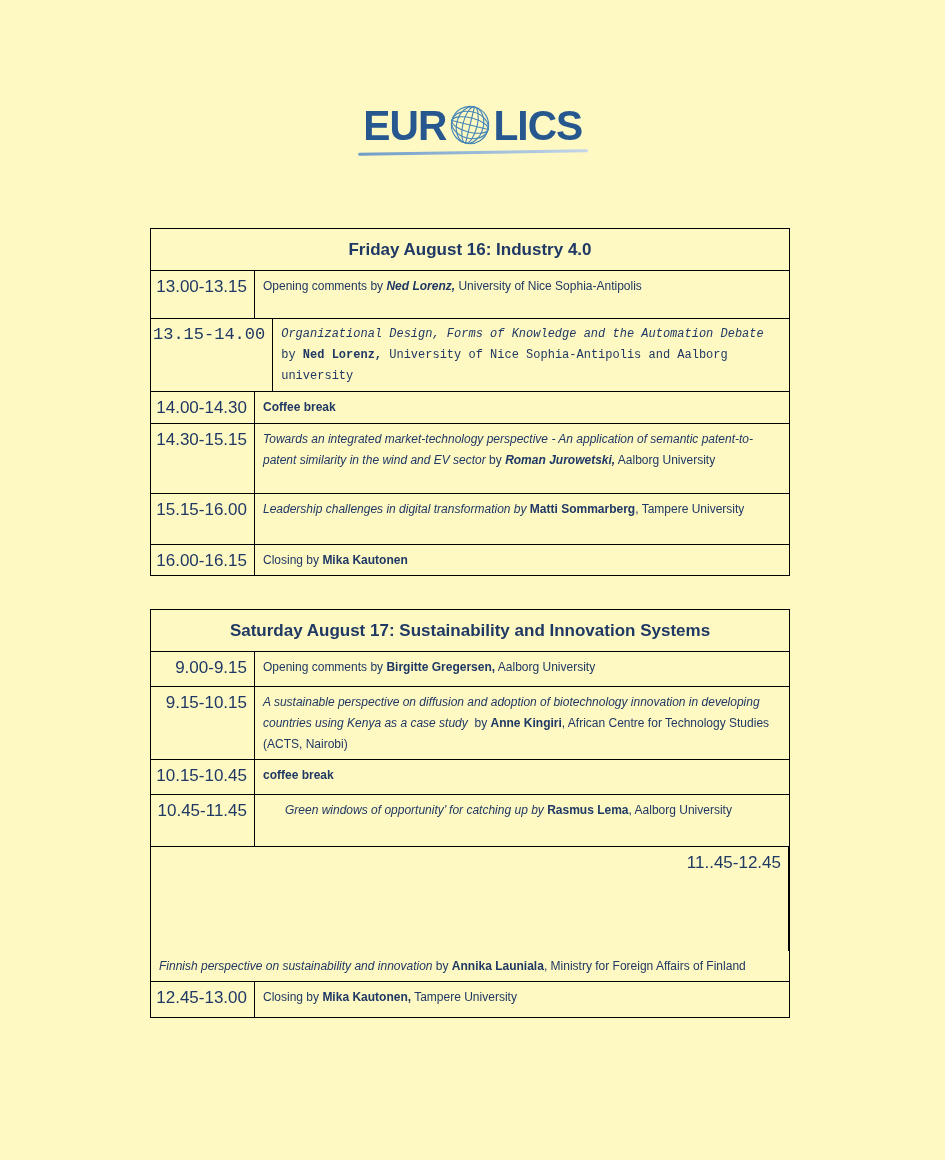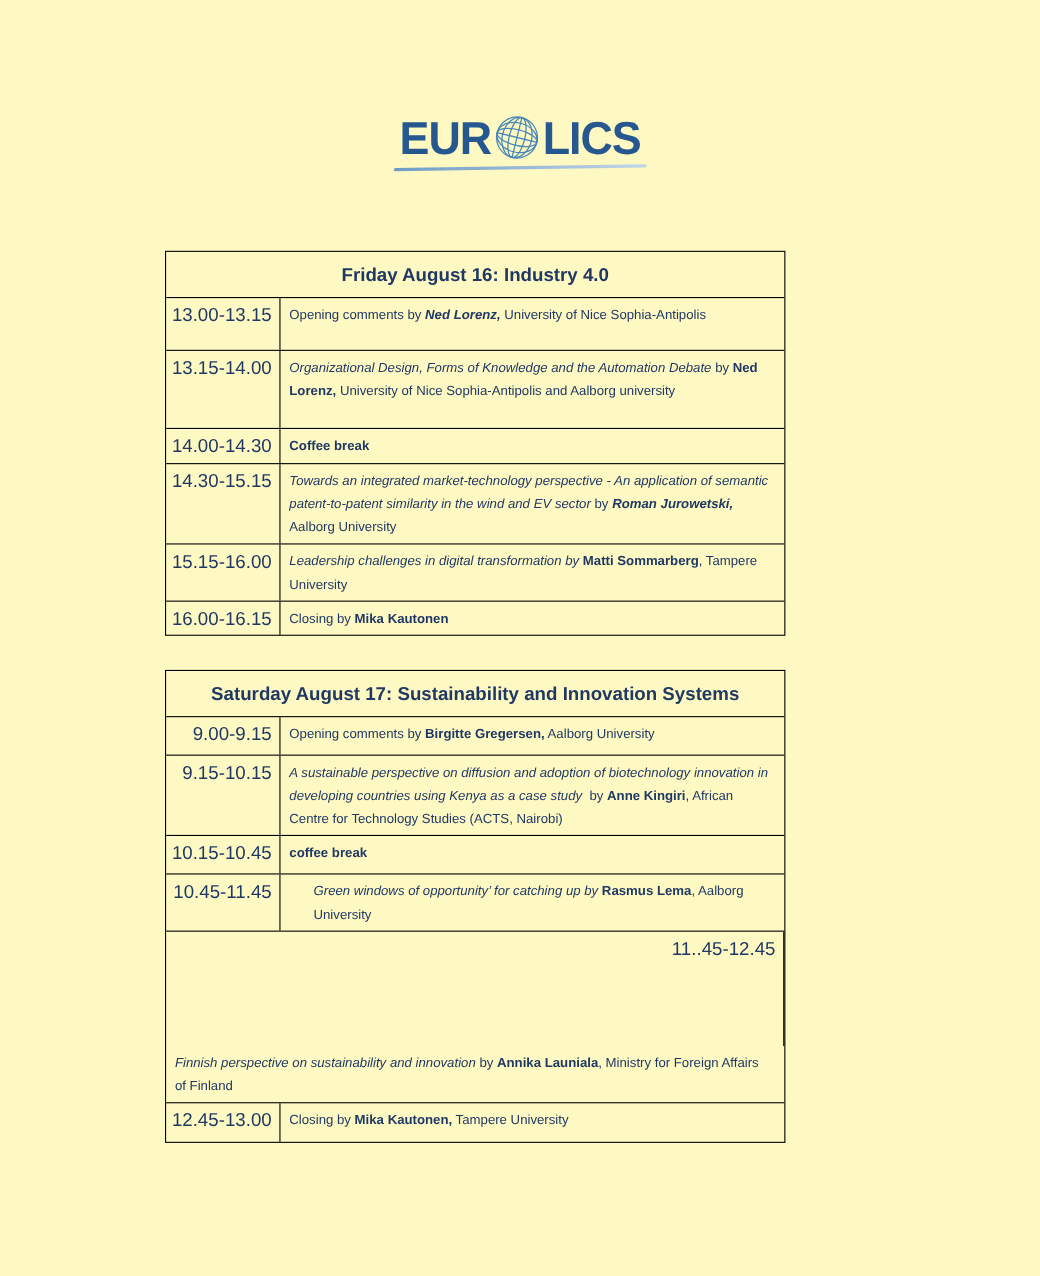--- a/index.html
+++ b/index.html
@@ -48,21 +48,21 @@
     height: 2.5px;
     margin-top: 3px;
     transform: rotate(-0.9deg);
     border-radius: 2px;
   }
 
   
   .tbl {
     position: absolute;
     left: 150px;
-    width: 564px;
+    width: 640px;
     box-sizing: border-box;
     border: 1.5px solid #000000;
     color: #1f3864;
   }
   .tbl.t1 { top: 228px; }
   .tbl.t2 { top: 609px; }
 
   .tbl-header {
     box-sizing: border-box;
     border-bottom: 1.5px solid #000000;
@@ -95,21 +95,21 @@
     box-sizing: border-box;
     font-size: 12px;
     line-height: 21px;
     padding: 5px 12px 4px 8px;
   }
   .it { font-style: italic; }
   .bd { font-weight: bold; }
 
   
   .t1 .row:nth-child(1) { min-height: 48px; }
-  .t1 .row:nth-child(2) { min-height: 71px; }
+  .t1 .row:nth-child(2) { min-height: 71px; font-family: Liberation Mono, monospace; }
   .t1 .row:nth-child(3) { min-height: 32px; justify-content: flex-end; }
   .t1 .row:nth-child(4) { min-height: 70px; }
   .t1 .row:nth-child(5) { min-height: 51px; }
   .t1 .row:nth-child(6) { min-height: 30px; }
 
   .t2 .row:nth-child(1) { min-height: 35px; }
   .t2 .row:nth-child(2) { min-height: 63px; }
   .t2 .row:nth-child(3) { min-height: 35px; }
   .t2 .row:nth-child(4) { min-height: 52px; gap: 22px; }
   .t2 .row:nth-child(5) { min-height: 49px; flex-direction: column; }

